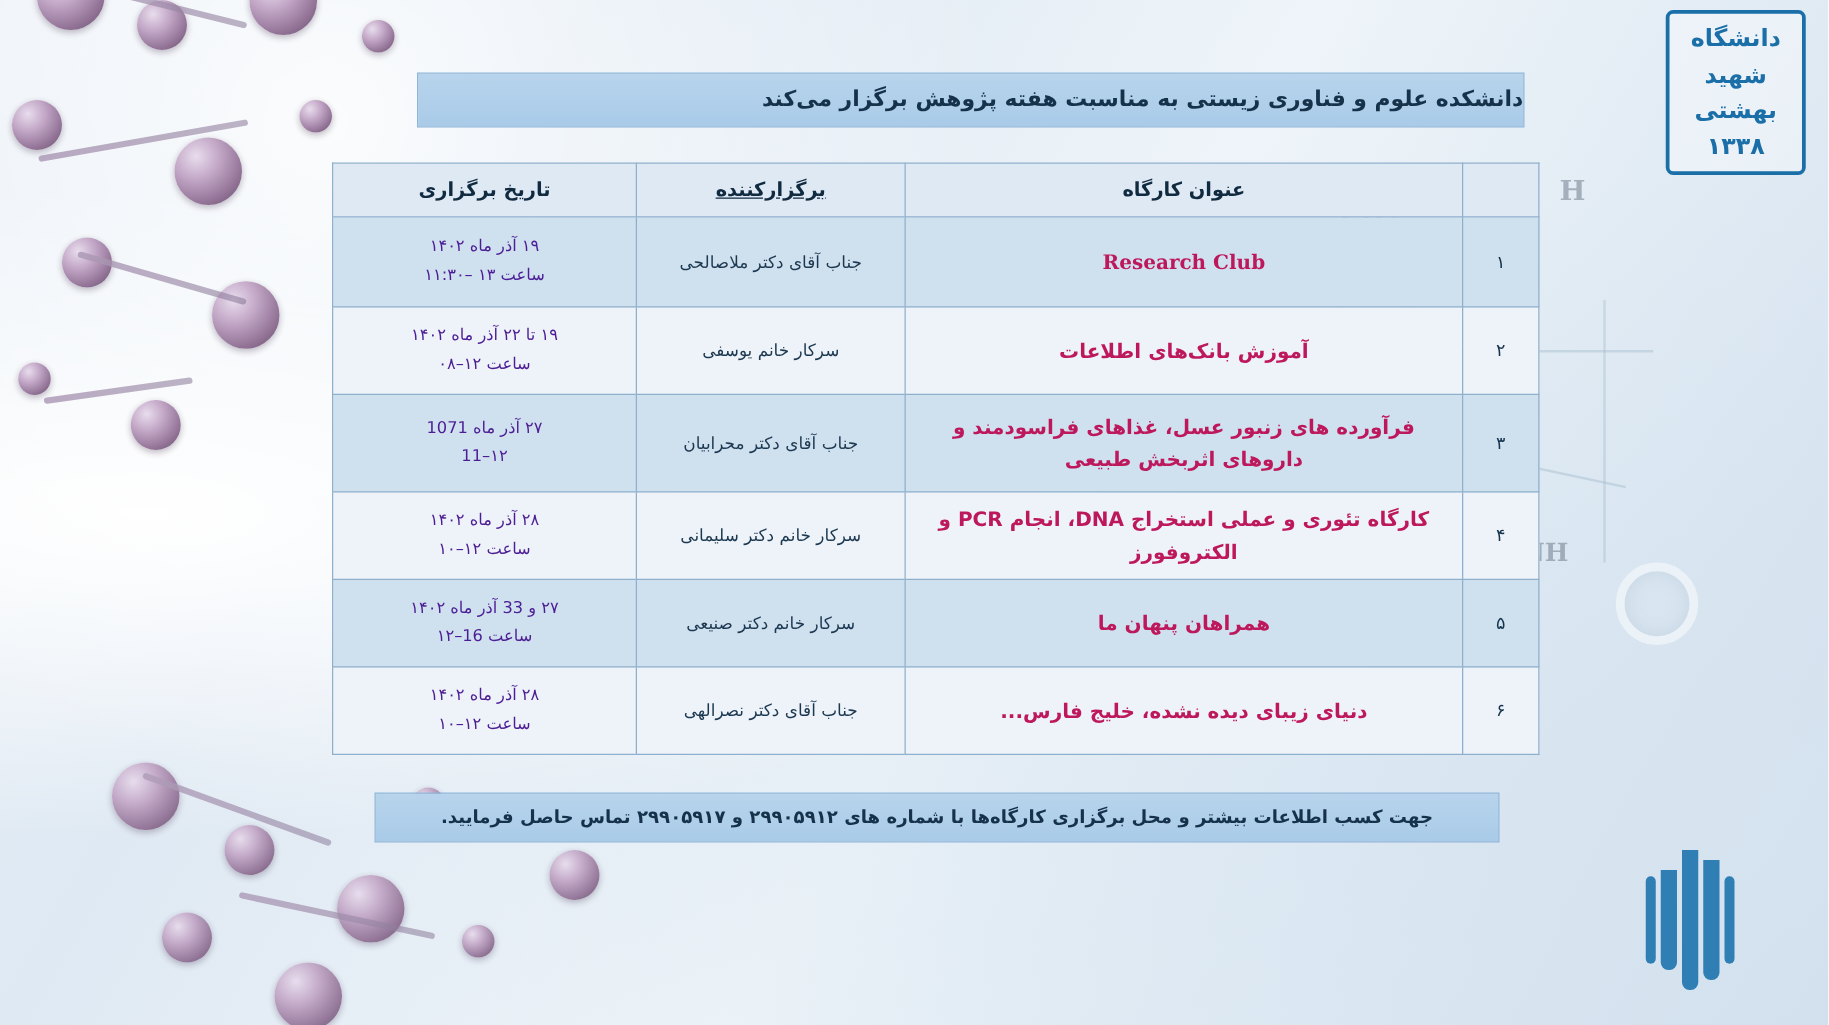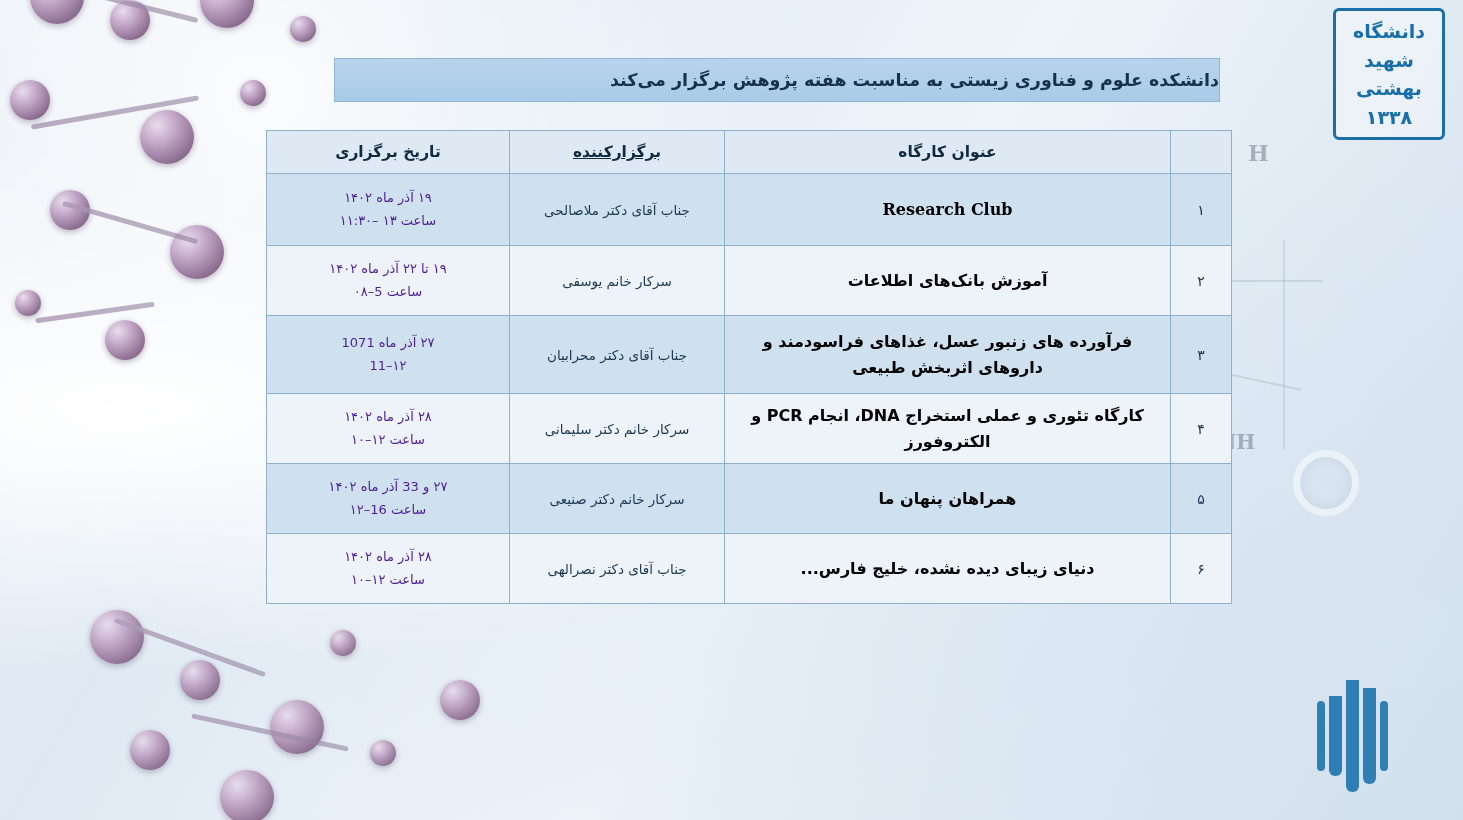--- a/index.html
+++ b/index.html
@@ -82,21 +82,21 @@
   
   .tbl-wrap{position:absolute;left:266px;top:130px;width:966px;}
   table{border-collapse:collapse;width:966px;table-layout:fixed;}
   th,td{border:1px solid #8fb0cc;text-align:center;vertical-align:middle;}
   thead th{
     background:#dfe9f4;height:40px;font-size:15.5px;color:#102a40;font-weight:bold;
   }
   tbody tr:nth-child(odd) td{background:#cfe0ef;}
   tbody tr:nth-child(even) td{background:#eef3f9;}
   td.num{width:58px;font-size:14px;color:#14324b;}
-  td.title{font-size:16px;font-weight:bold;color:#000000;line-height:1.6;padding:6px 10px;}
+  td.title{font-size:16px;font-weight:bold;color:#be185d;line-height:1.6;padding:6px 10px;}
   td.host{width:212px;font-size:13.5px;color:#1b3850;}
   td.date{width:240px;font-size:13px;color:#4c1d95;line-height:1.75;padding:6px;}
   .r1{height:72px;} .r2{height:70px;} .r3{height:78px;}
   .r4{height:70px;} .r5{height:70px;} .r6{height:70px;}
   .lat{font-family:"DejaVu Serif","Liberation Serif",serif;}
 </style>
 </head>
 <body>
 
 <div id="poster">
@@ -180,21 +180,21 @@
             <div>۱۹ آذر ماه ۱۴۰۲</div>
             <div>ساعت ۱۳ –۱۱:۳۰</div>
           </td>
         </tr>
         <tr class="r2">
           <td class="num">۲</td>
           <td class="title">آموزش بانک‌های اطلاعات</td>
           <td class="host">سرکار خانم یوسفی</td>
           <td class="date">
             <div>۱۹ تا ۲۲ آذر ماه ۱۴۰۲</div>
-            <div>ساعت 5–۰۸</div>
+            <div>ساعت ۱۲–۰۸</div>
           </td>
         </tr>
         <tr class="r3">
           <td class="num">۳</td>
           <td class="title">فرآورده های زنبور عسل، غذاهای فراسودمند و داروهای اثربخش طبیعی</td>
           <td class="host">جناب آقای دکتر محرابیان</td>
           <td class="date">
             <div>۲۷ آذر ماه 1071</div>
             <div>۱۲–11</div>
           </td>
@@ -223,14 +223,17 @@
           <td class="host">جناب آقای دکتر نصرالهی</td>
           <td class="date">
             <div>۲۸ آذر ماه ۱۴۰۲</div>
             <div>ساعت ۱۲–۱۰</div>
           </td>
         </tr>
       </tbody>
     </table>
   </div>
 
+  <div class="footnote">
+    <span>جهت کسب اطلاعات بیشتر و محل برگزاری کارگاه‌ها با شماره های ۲۹۹۰۵۹۱۲ و ۲۹۹۰۵۹۱۷ تماس حاصل فرمایید.</span>
+  </div>
 
 </div>
 
 </body></html>

